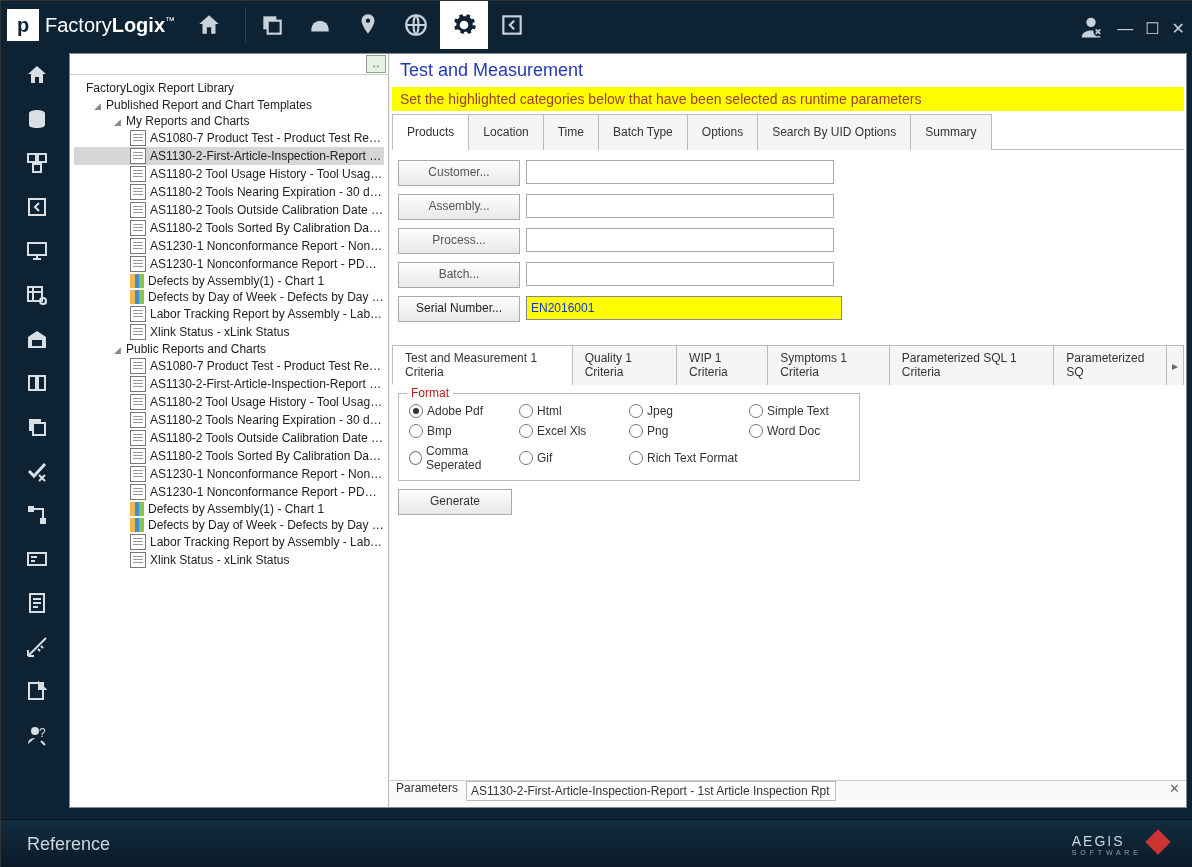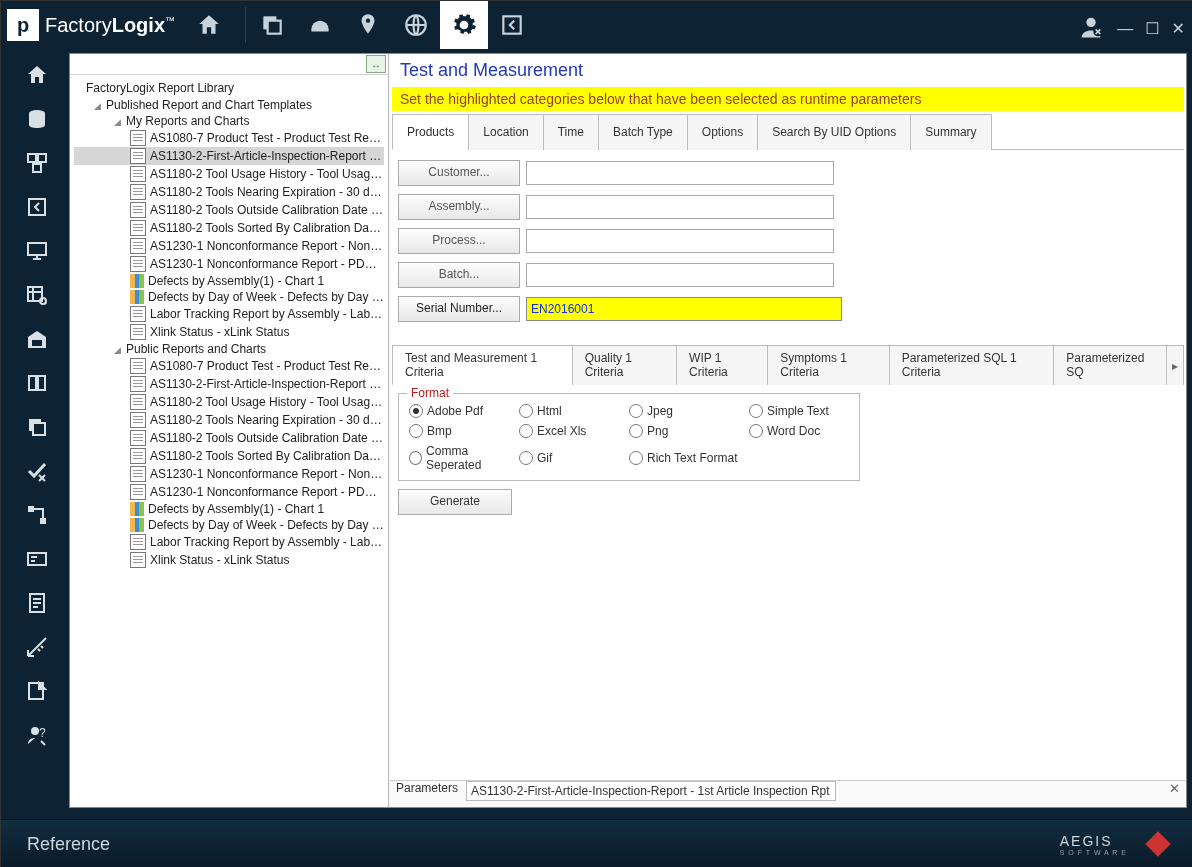--- a/index.html
+++ b/index.html
@@ -37,42 +37,42 @@
 .leaf-ico.doc{border:1px solid #777;background:#fff;position:relative}
 .leaf-ico.doc:after{content:"";position:absolute;left:2px;right:2px;top:3px;height:1px;background:#999;box-shadow:0 3px 0 #999,0 6px 0 #999}
 .leaf-ico.chart{background:linear-gradient(to right,#f5b84a 0 33%,#3b8ed8 33% 66%,#89c24e 66% 100%)}
 .content{position:absolute;left:320px;right:0;top:0;bottom:0;background:#fff}
 .page-title{color:#2339b4;font-size:18px;font-weight:normal;padding:6px 10px}
 .banner{background:#ffff00;color:#9a3f2a;font-size:14px;padding:4px 8px;margin:0 2px}
 .toptabs,.midtabs{display:flex;border-bottom:1px solid #bbb;margin:2px 2px 0 2px}
 .ttab{padding:10px 14px;border:1px solid #bbb;border-bottom:none;background:#f5f5f5;margin-right:-1px;position:relative;top:1px;font-size:12px}
 .ttab.active{background:#fff;border-bottom:1px solid #fff}
 .param-area{padding:10px 8px}
-.prow{display:flex;align-items:center;gap:6px;margin-bottom:8px}
+.prow{display:flex;gap:6px;margin-bottom:8px}
 .pbtn{width:120px;height:24px;border:1px solid #aaa;background:linear-gradient(#fdfdfd,#e8e8e8);color:#555;text-align:center;line-height:22px;font-size:12px}
 .pfield{width:306px;height:22px;border:1px solid #aaa;background:#fff}
 .prow.sn .pbtn{color:#222}
 .prow.sn .pfield{background:#ffff00;color:#1432e2;padding:0 4px;line-height:22px;border:1px solid #888}
 .splitter{height:4px;text-align:center;color:#888;font-size:10px;letter-spacing:2px}
 .midtabs{margin-top:0}
 .midtabs .ttab{padding:5px 12px}
 .midtabs .scroll-ar{width:18px;display:flex;align-items:center;justify-content:center;color:#666;border:1px solid #bbb;border-bottom:none;background:#f5f5f5;position:relative;top:1px}
 .format-box{margin:8px;border:1px solid #bbb;padding:10px 10px 8px 10px;width:440px;position:relative}
 .format-box .legend{position:absolute;top:-8px;left:8px;background:#fff;padding:0 4px;color:#b91c1c}
 .fgrid{display:grid;grid-template-columns:110px 110px 120px 110px;row-gap:6px}
 .radio{display:flex;align-items:center;gap:4px}
 .radio .dot{width:12px;height:12px;border:1px solid #777;border-radius:50%;display:inline-flex;align-items:center;justify-content:center}
 .radio.checked .dot:after{content:"";width:6px;height:6px;background:#333;border-radius:50%}
 .gen-btn{margin:6px 8px;width:112px;height:24px;border:1px solid #aaa;background:linear-gradient(#fdfdfd,#e8e8e8);text-align:center;line-height:22px}
 .status{position:absolute;left:0;right:0;bottom:0;height:26px;border-top:1px solid #ccc;background:#fafafa;display:flex;align-items:flex-start;padding:0 6px;gap:8px}
 .status .slabel{color:#333}
 .status .sfield{flex:0 0 360px;height:18px;border:1px solid #bbb;background:#fff;padding:0 4px;line-height:18px}
 .status .close-x{margin-left:auto;color:#666;font-size:13px}
 .footer{position:absolute;left:0;right:0;bottom:0;height:48px;background:linear-gradient(#112d40,#0a1a28);color:#cdd6dd;display:flex;align-items:center;padding:0 26px;font-size:18px;border-top:1px solid #08131c}
-.footer .brand{margin-left:auto;display:flex;align-items:center;gap:22px;font-size:14px;letter-spacing:2px}
+.footer .brand{margin-left:auto;display:flex;align-items:flex-start;gap:10px;font-size:14px;letter-spacing:2px}
 .footer .brand small{font-size:7px;letter-spacing:1px;display:block;color:#8fa0ad}
 .footer .diamond{width:18px;height:18px;background:#c33;transform:rotate(45deg)}
 </style>
 </head>
 <body>
 
 <div class="app">
 
   <div class="titlebar">
     <div class="logo-box">p</div>

